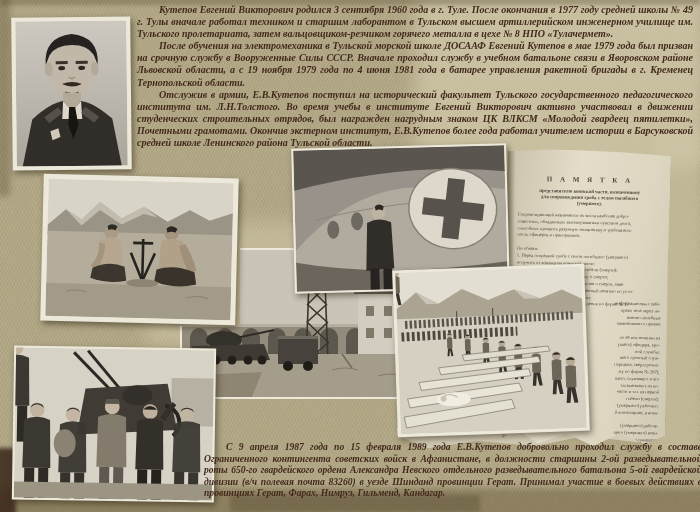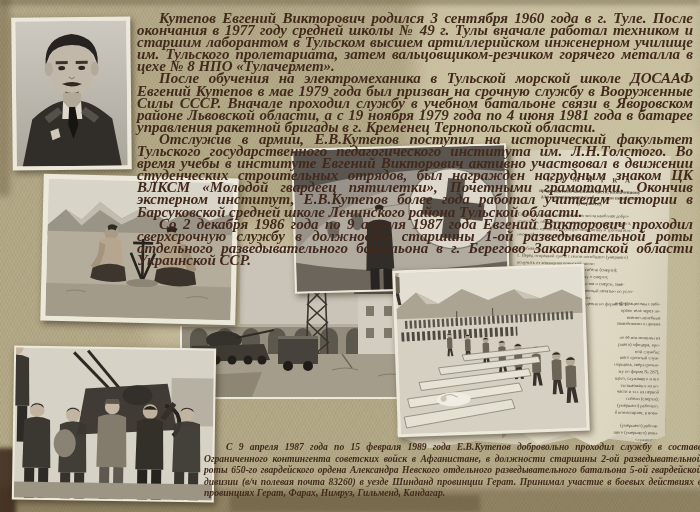--- a/index.html
+++ b/index.html
@@ -27,21 +27,21 @@
   #two-men{left:42px;top:176px;padding:5px;z-index:4;transform:rotate(1.4deg);}
   #tower{left:180px;top:248px;padding:2px;z-index:3;
          clip-path:polygon(60px 0,100% 0,100% 100%,0 100%,0 78px,60px 78px);}
   #plane{left:293px;top:146px;padding:2px;z-index:6;transform:rotate(-1.5deg);}
   #march{left:395px;top:267px;padding:3px;z-index:7;transform:rotate(-2deg);}
   #group{left:13px;top:347px;padding:2px;z-index:4;transform:rotate(.9deg);}
 
   
   .bio{position:absolute;z-index:8;color:#42291c;font-weight:bold;font-style:italic;
        text-align:justify;}
-  #bio-top{left:137px;top:12px;width:556px;font-size:15px;line-height:12.1px;}
+  #bio-top{left:137px;top:4px;width:556px;font-size:10px;line-height:12.1px;}
   #bio-bottom{left:204px;top:441px;width:498px;font-size:9.6px;line-height:11.6px;}
   .bio p{margin:0;text-indent:22px;}
 
   
   #memo{position:absolute;left:505px;top:150px;width:163px;height:296px;z-index:5;
         transform:rotate(1.2deg);
         background:linear-gradient(100deg,#c9c2ac,#e3ddc9 35%,#ddd6c1 70%,#cfc8b2);
         box-shadow:2px 3px 6px rgba(45,35,18,.5);
         clip-path:polygon(0 1%,30% 0,70% .5%,100% 1.5%,99.4% 40%,100% 96%,88% 99%,72% 95.5%,56% 100%,40% 96%,22% 99.5%,9% 95%,0 98%);
         color:#4e473c;}
@@ -363,18 +363,17 @@
       </g>
       <rect y="134" width="198" height="16" fill="#9d9584"></rect>
       <ellipse cx="50" cy="95" rx="11" ry="14" fill="#8a8272"></ellipse>
     </svg>
   </div>
 
   <div class="bio" id="bio-top">
     <p>Кутепов Евгений Викторович родился 3 сентября 1960 года в г. Туле. После окончания в 1977 году средней школы № 49 г. Тулы вначале работал техником и старшим лаборантом в Тульском высшем артиллерийском инженерном училище им. Тульского пролетариата, затем вальцовщиком-резчиком горячего металла в цехе № 8 НПО «Тулачермет».</p>
     <p>После обучения на электромеханика в Тульской морской школе ДОСААФ Евгений Кутепов в мае 1979 года был призван на срочную службу в Вооруженные Силы СССР. Вначале проходил службу в учебном батальоне связи в Яворовском районе Львовской области, а с 19 ноября 1979 года по 4 июня 1981 года в батарее управления ракетной бригады в г. Кременец Тернопольской области.</p>
     <p>Отслужив в армии, Е.В.Кутепов поступил на исторический факультет Тульского государственного педагогического института им. Л.Н.Толстого. Во время учебы в институте Евгений Викторович активно участвовал в движении студенческих строительных отрядов, был награжден нагрудным знаком ЦК ВЛКСМ «Молодой гвардеец пятилетки», Почетными грамотами. Окончив экстерном институт, Е.В.Кутепов более года работал учителем истории в Барсуковской средней школе Ленинского района Тульской области.</p>
-    <p>Со 2 декабря 1986 года по 9 апреля 1987 года Евгений Викторович проходил сверхсрочную службу в должности старшины 1-ой разведывательной роты отдельного разведывательного батальона в г. Берегово Закарпатской области Украинской ССР.</p>
   </div>
   <div class="bio" id="bio-bottom">
     <p>С 9 апреля 1987 года по 15 февраля 1989 года Е.В.Кутепов добровольно проходил службу в составе Ограниченного контингента советских войск в Афганистане, в должности старшины 2-ой разведывательной роты 650-го гвардейского ордена Александра Невского отдельного разведывательного батальона 5-ой гвардейской дивизии (в/ч полевая почта 83260) в уезде Шинданд провинции Герат. Принимал участие в боевых действиях в провинциях Герат, Фарах, Нимруз, Гильменд, Кандагар.</p>
   </div>
 </div>
 
 </body></html>

